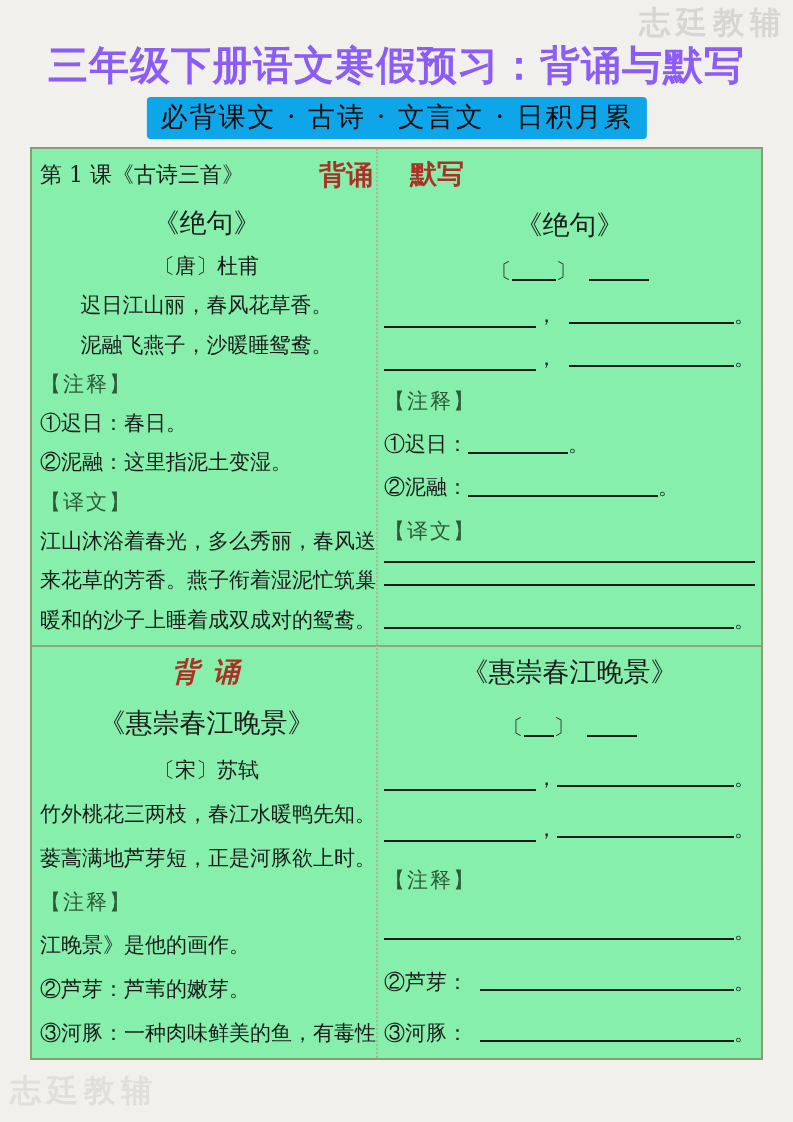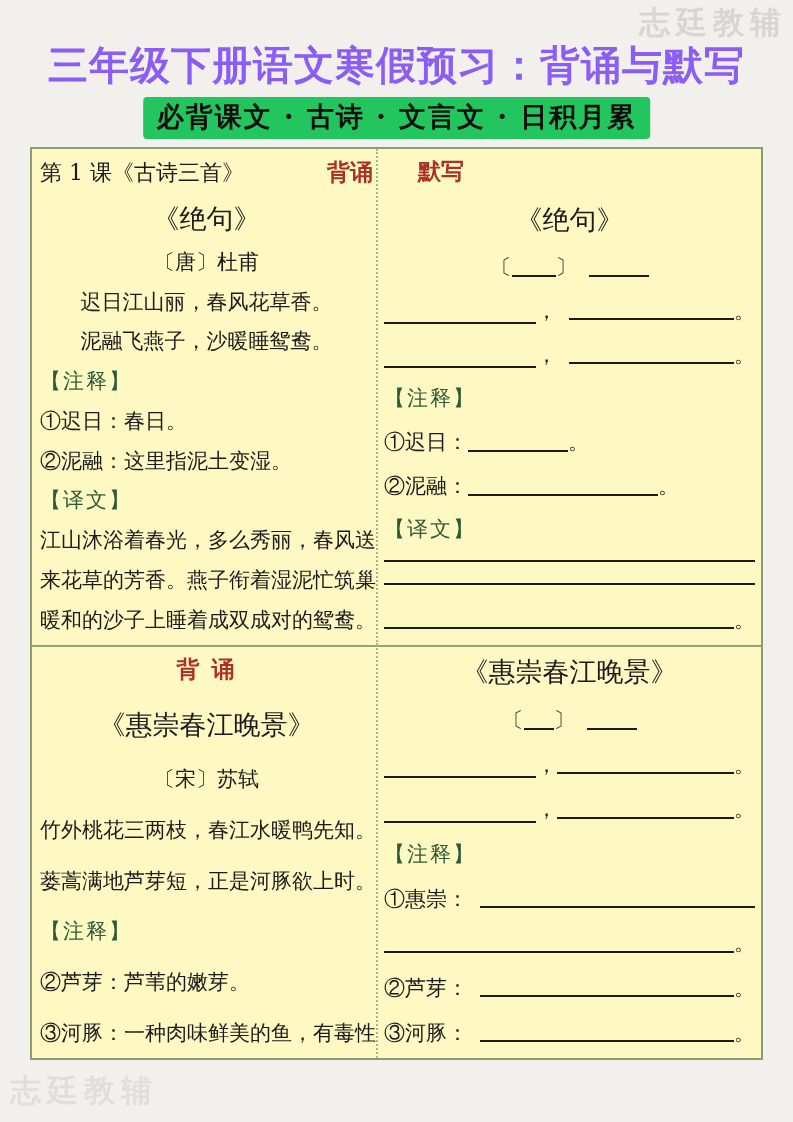--- a/index.html
+++ b/index.html
@@ -28,60 +28,60 @@
   
   .title{
     position:absolute;top:38px;left:0;width:100%;
     text-align:center;
     font-size:40px;font-weight:bold;
     letter-spacing:1px;
     color:#8b5cf6;
   }
   .banner{
     position:absolute;top:97px;left:50%;transform:translateX(-50%);
-    background:#22c55e;
+    background:#0ea5e9;
     border-radius:4px;
     padding:2px 14px 4px 14px;
-    font-size:27px;font-weight:bold;
+    font-size:27px;font-weight:normal;
     letter-spacing:2px;
     color:#0d0d0d;
     white-space:nowrap;
   }
 
   
   .sheet{
     position:absolute;left:30px;top:147px;
     width:733px;height:913px;
     box-sizing:border-box;
     border:2px solid #8a9c72;
-    background:#fef9c3;
+    background:#86efac;
     display:grid;
     grid-template-columns:344px 1fr;
     grid-template-rows:496px 1fr;
   }
   .cell{
     box-sizing:border-box;
     display:flex;flex-direction:column;
     justify-content:space-between;
     padding:8px 6px 12px 6px;
     overflow:hidden;
   }
   .cell.left{padding-left:8px;padding-right:3px;}
   .cell.colR{border-left:2px dotted #a9b595;}
   .cell.rowB{border-top:2px solid #93a579;}
 
   .ln{font-size:21px;line-height:1.25;white-space:nowrap;}
   .ln.center{text-align:center;}
   .ln.flexline{display:flex;align-items:flex-end;}
   .hdr{display:flex;justify-content:space-between;align-items:center;font-size:22px;}
-  .red{color:#ab3026;font-weight:bold;font-size:23px;}
-  .red.center{text-align:center;letter-spacing:2px;}
+  .red{color:#ab3026;font-weight:bold;font-size:27px;}
+  .red.center{text-align:center;letter-spacing:2px;font-style:italic;}
   .green{color:#2e5a38;font-size:21px;letter-spacing:2px;}
   .ptitle{font-size:27px;}
-  .indent{margin-left:34px;}
+  .indent{margin-left:26px;}
 
   
   .bl{
     display:inline-block;
     border-bottom:2px solid #1b1b1b;
     height:18px;
     vertical-align:-3px;
   }
   .bl.fill{flex:1;margin-bottom:4px;border-bottom:2px solid #1b1b1b;height:0;} .w44{width:44px;} .w30{width:30px;}
   .w60{width:60px;} .w50{width:50px;}
@@ -160,20 +160,21 @@
         </div>
     </div>
 
     <div class="cell left rowB">
       <div class="ln red center">背 诵</div>
       <div class="ln center ptitle">《惠崇春江晚景》</div>
       <div class="ln center">〔宋〕苏轼</div>
       <div class="ln center">竹外桃花三两枝，春江水暖鸭先知。</div>
       <div class="ln center">蒌蒿满地芦芽短，正是河豚欲上时。</div>
       <div class="ln green">【注释】</div>
+      <div class="ln">江晚景》是他的画作。</div>
       <div class="ln">②芦芽：芦苇的嫩芽。</div>
       <div class="ln">③河豚：一种肉味鲜美的鱼，有毒性。</div>
     </div>
 
     <div class="cell colR rowB">
       <div class="ln center ptitle">《惠崇春江晚景》</div>
       <div class="ln center">
         <span>〔</span><span class="bl w30"></span><span>〕</span><span class="gap"></span><span class="bl w50"></span>
       </div>
       <div class="ln flexline">
@@ -183,25 +184,20 @@
           <span class="punct">。</span>
       </div>
       <div class="ln flexline">
         <span class="bl w150"></span>
           <span class="punct">，</span>
           <span class="bl fill"></span>
           <span class="punct">。</span>
       </div>
       <div class="ln green">【注释】</div>
       <div class="ln flexline">
-        <span>①惠崇：</span>
-          <span class="gap"></span>
-          <span class="bl fill"></span>
-      </div>
-      <div class="ln flexline">
         <span class="bl fill"></span>
           <span class="punct">。</span>
       </div>
       <div class="ln flexline">
         <span>②芦芽：</span>
           <span class="gap"></span>
           <span class="bl fill"></span>
           <span class="punct">。</span>
       </div>
       <div class="ln flexline">

